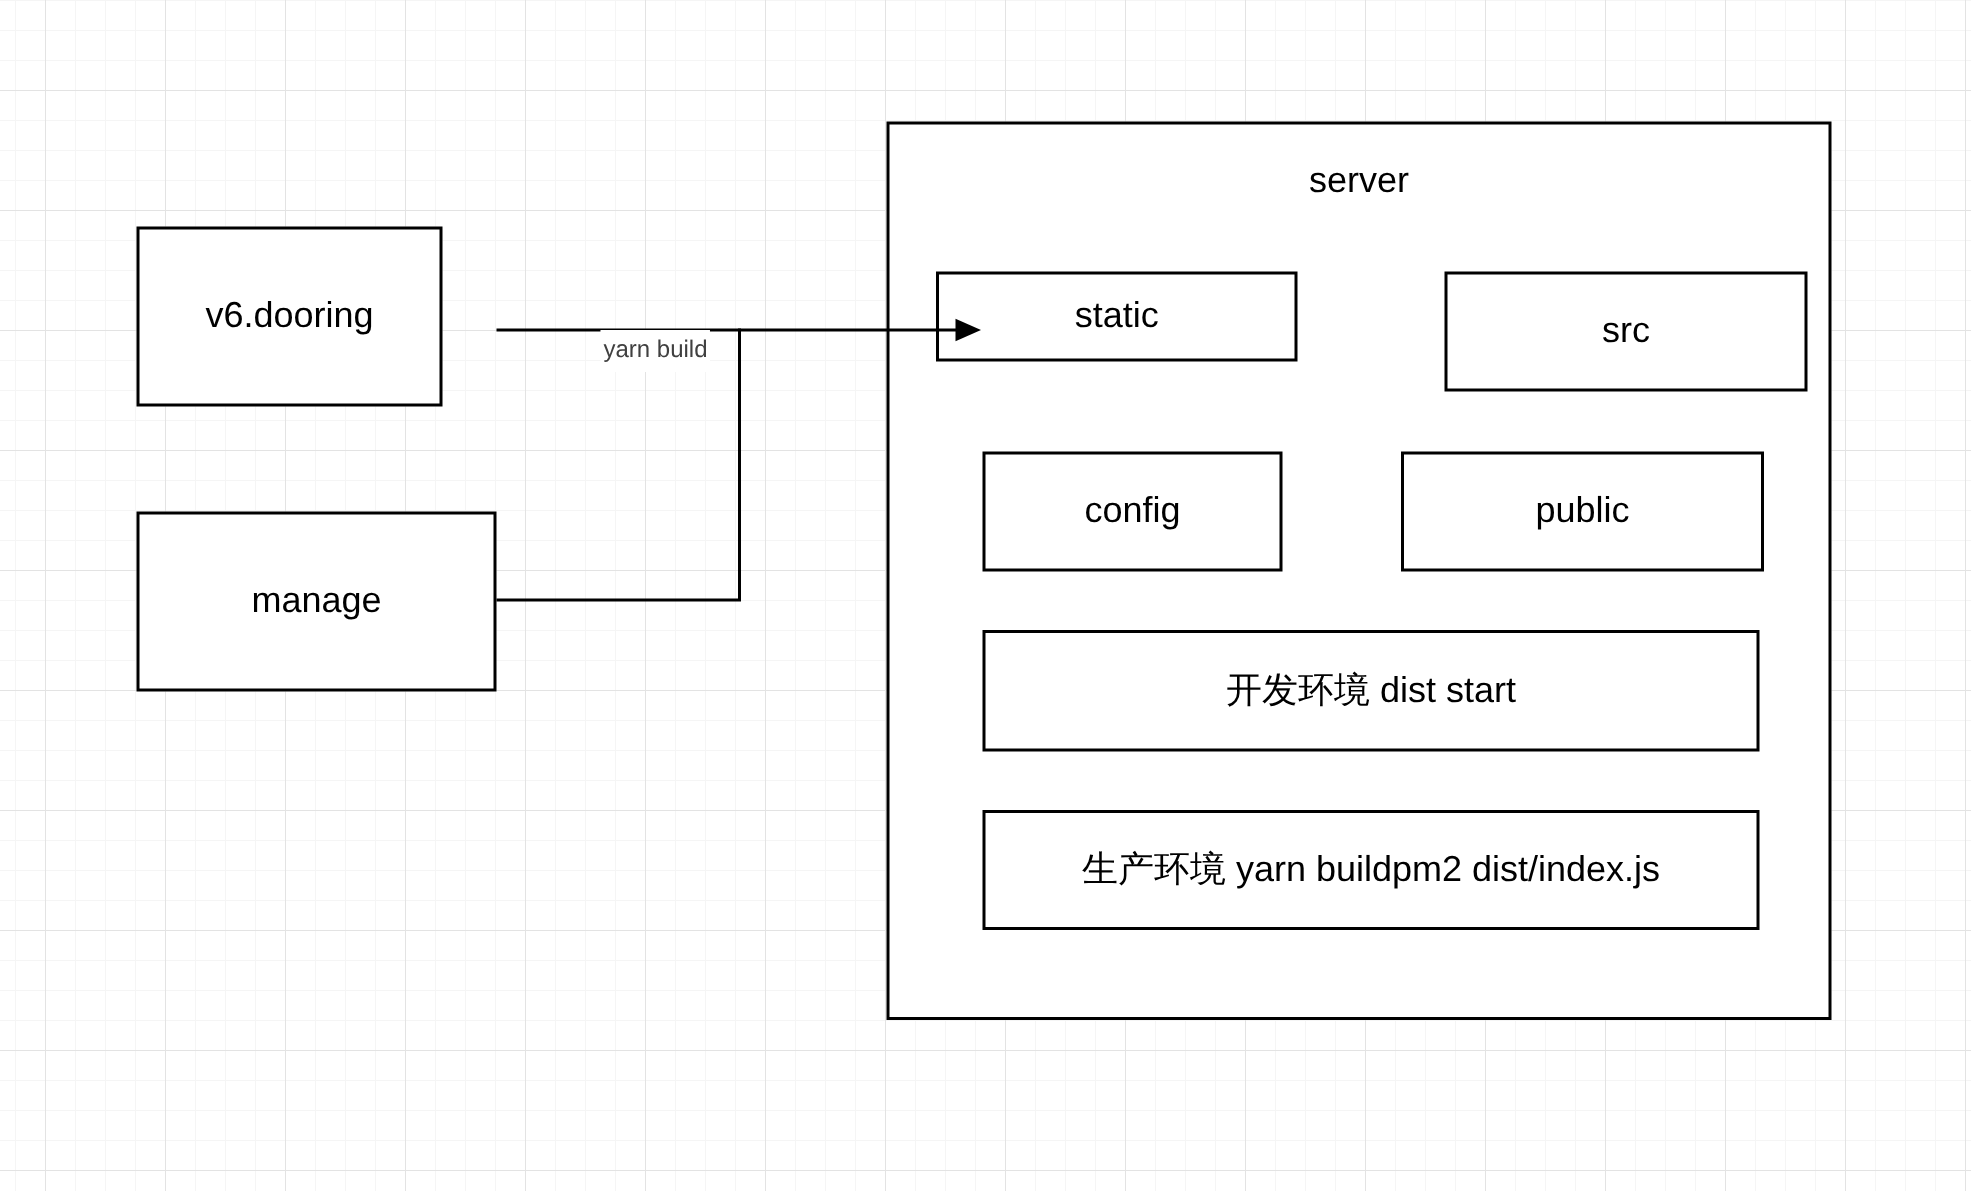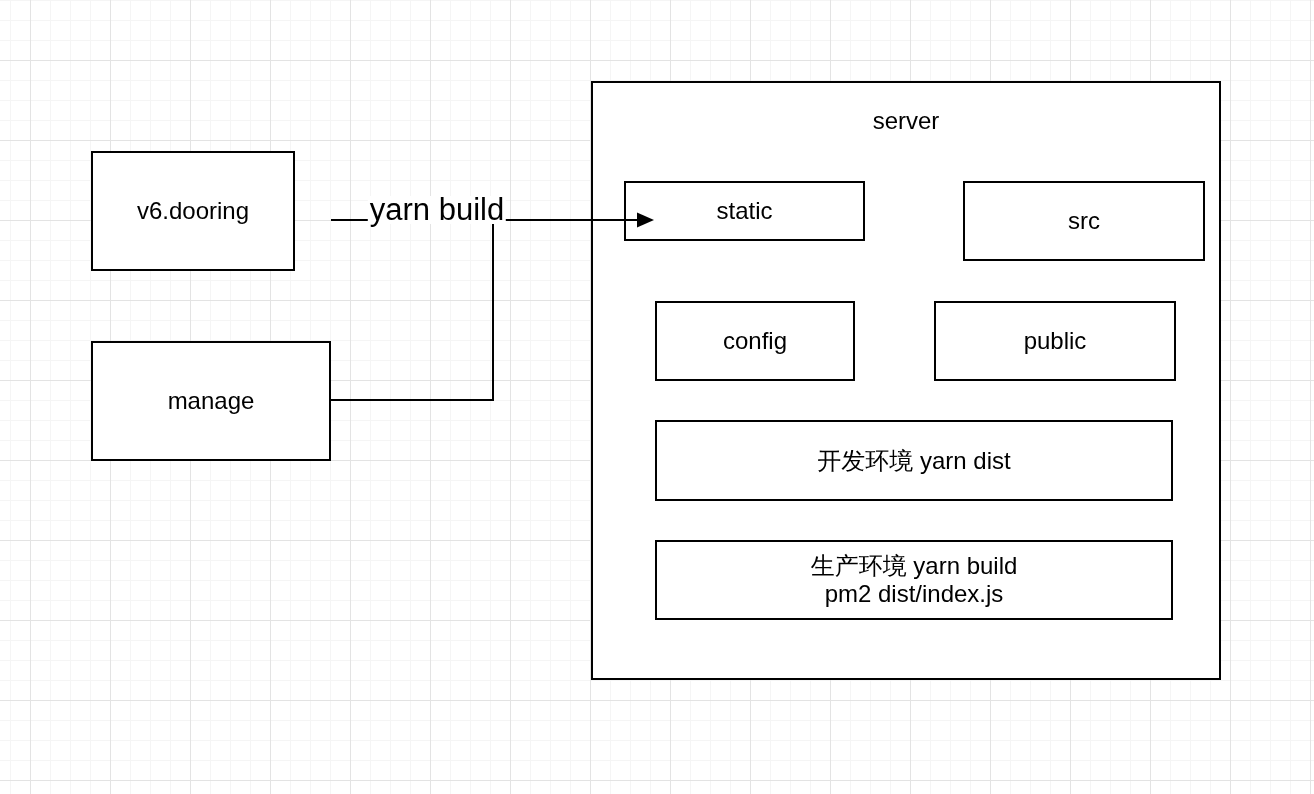--- a/index.html
+++ b/index.html
@@ -37,21 +37,21 @@
     display: flex;
     align-items: center;
     justify-content: center;
     z-index: 2;
   }
   .container-node {
     align-items: flex-start;
     padding-top: 24px;
     z-index: 1;
   }
-  .multiline { flex-direction: column; }
+  .multiline { }
 
   #node-v6dooring { left: 91px;  top: 151px; width: 204px; height: 120px; }
   #node-manage    { left: 91px;  top: 341px; width: 240px; height: 120px; }
   #node-server    { left: 591px; top: 81px;  width: 630px; height: 599px; }
   #node-static    { left: 624px; top: 181px; width: 241px; height: 60px; }
   #node-src       { left: 934px; top: 181px; width: 242px; height: 80px; margin-left: 29px; }
   #node-config    { left: 655px; top: 301px; width: 200px; height: 80px; }
   #node-public    { left: 934px; top: 301px; width: 242px; height: 80px; }
   #node-dev       { left: 655px; top: 420px; width: 518px; height: 81px; }
   #node-prod      { left: 655px; top: 540px; width: 518px; height: 80px; }
@@ -60,25 +60,25 @@
     position: absolute;
     left: 0; top: 0;
     width: 1314px; height: 794px;
     z-index: 3;
     pointer-events: none;
   }
   .edge-stroke { stroke: var(--stroke); stroke-width: 2; fill: none; }
   .edge-arrowhead { fill: var(--stroke); stroke: none; }
   .edge-label {
     position: absolute;
-    left: 437px; top: 210px;
+    left: 437px; top: 234px;
     transform: translate(-50%, -50%);
     background: var(--node-fill);
-    color: #000000;
-    font-size: 31px;
+    color: #404040;
+    font-size: 16px;
     line-height: 28px;
     padding: 0 2px;
     white-space: nowrap;
     z-index: 4;
   }
 </style>
 </head>
 <body style="--stroke: #000000; --node-fill: #ffffff; --bg: #ffffff; --grid-minor: #f5f5f5; --grid-major: #e3e3e3;">
 
 <div class="canvas">
@@ -117,21 +117,21 @@
 
   <div class="node" id="node-config">
     <span>config</span>
   </div>
 
   <div class="node" id="node-public">
     <span>public</span>
   </div>
 
   <div class="node" id="node-dev">
-    <span>开发环境 yarn dist</span>
+    <span>开发环境 dist start</span>
   </div>
 
   <div class="node multiline" id="node-prod">
     <span>生产环境 yarn build</span>
     <span>pm2 dist/index.js</span>
   </div>
 
 </div>
 
 </body></html>

